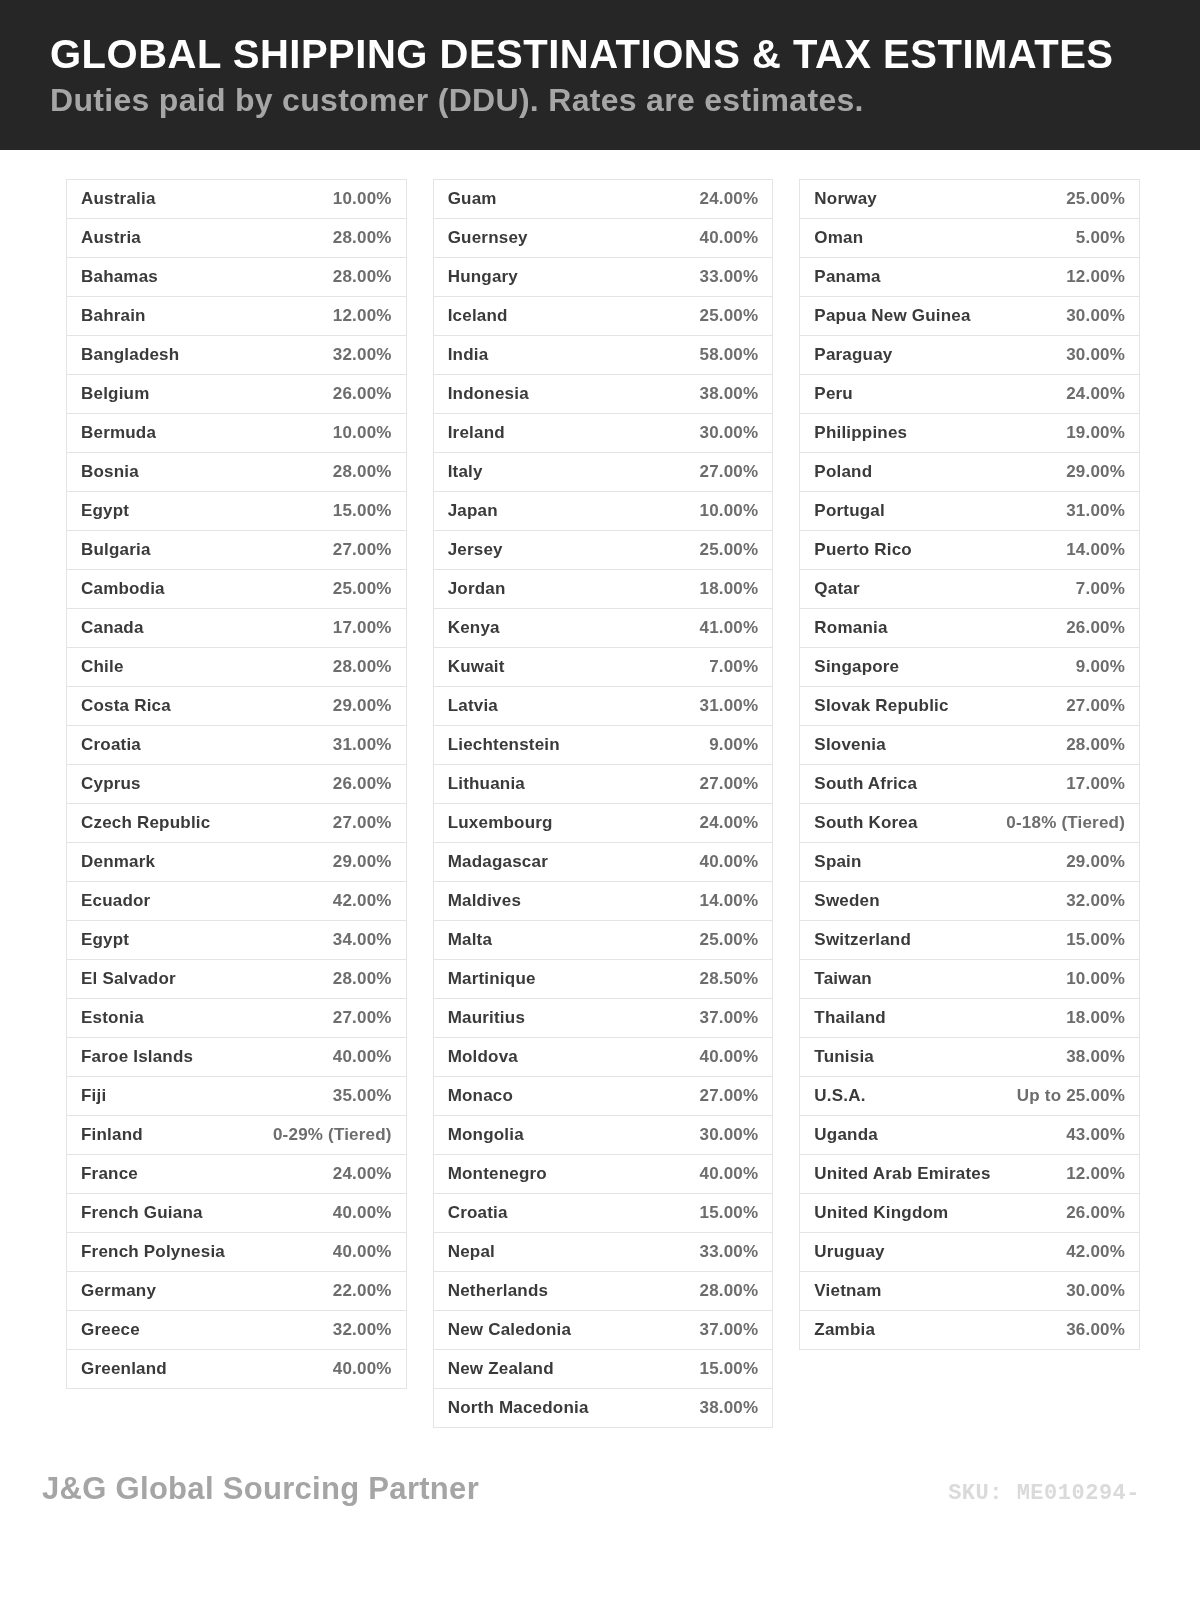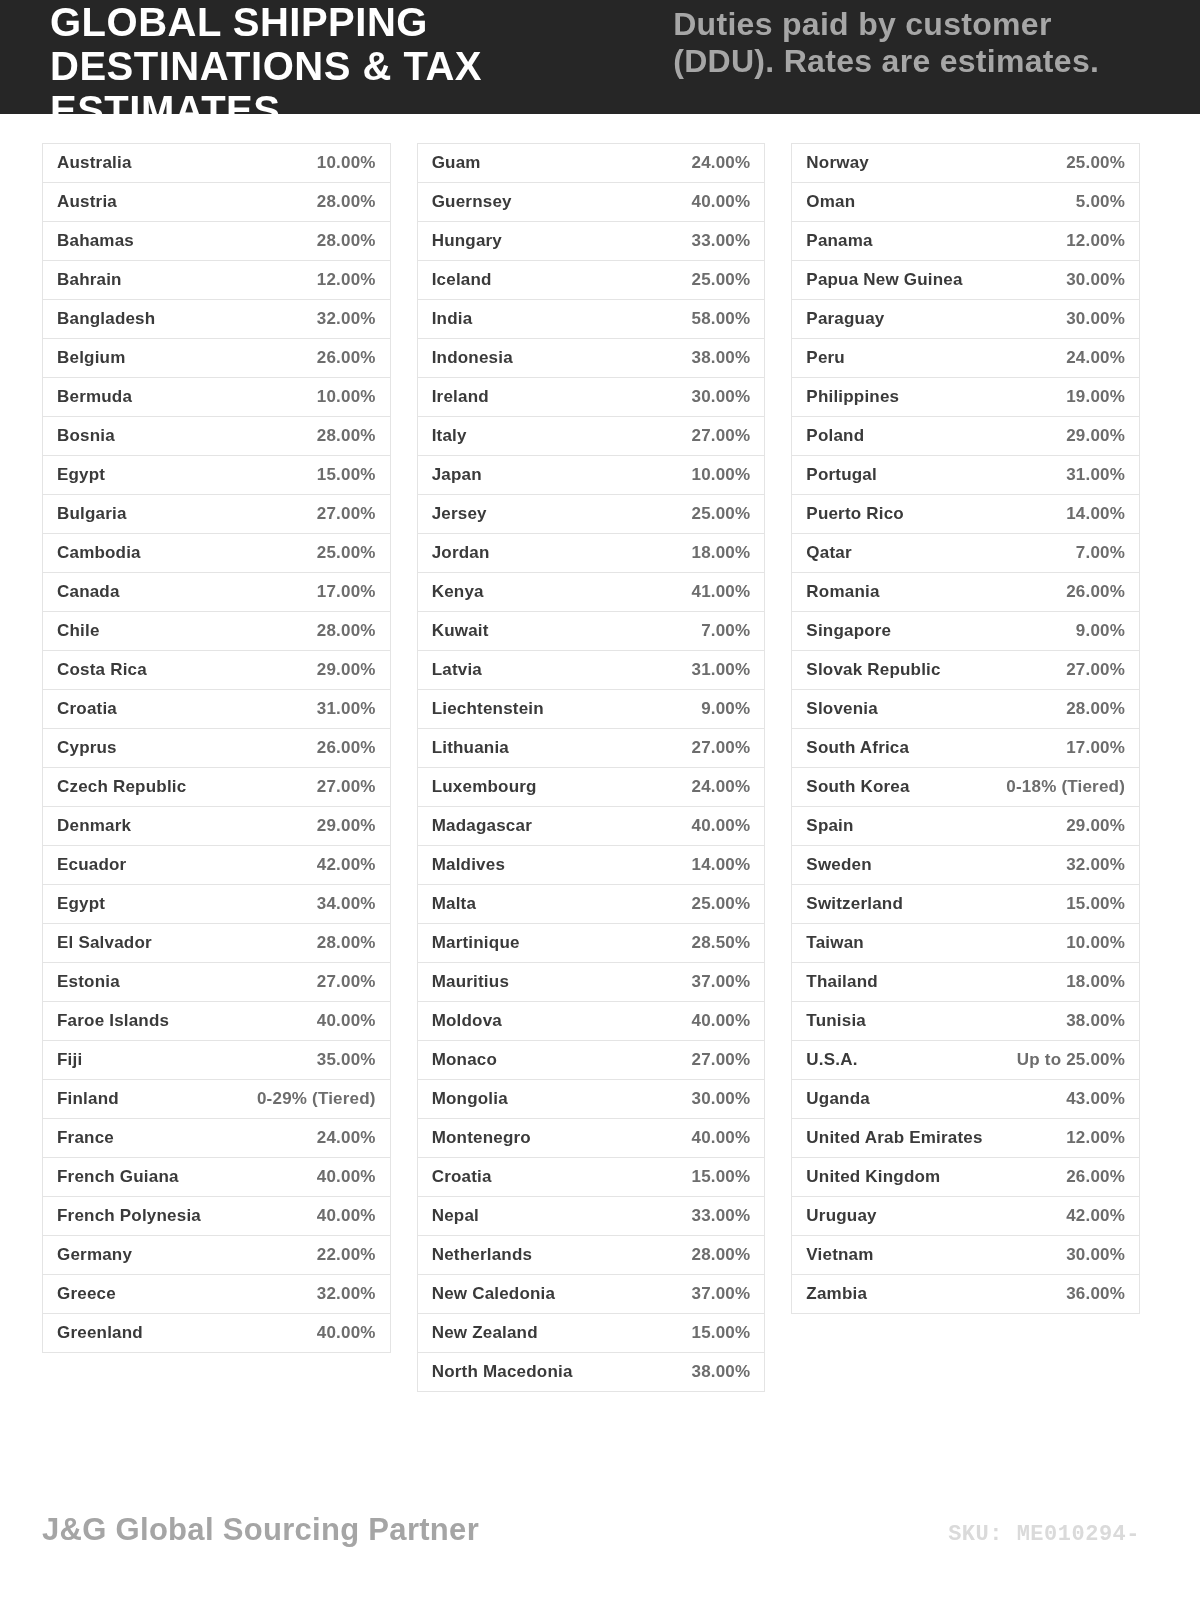--- a/index.html
+++ b/index.html
@@ -5,24 +5,24 @@
   * { box-sizing: border-box; }
   html, body { margin: 0; padding: 0; }
   body {
     width: 1200px;
     height: 1600px;
     background: #ffffff;
     font-family: "Liberation Sans", sans-serif;
     overflow: hidden;
   }
   .hero {
-    height: 114px;
+    height: 150px;
     background: #262626;
     display: flex;
-    flex-direction: row;
+    flex-direction: column;
     justify-content: center;
     padding: 0 50px;
   }
   .hero h1 {
     margin: 0;
     color: #ffffff;
     font-size: 40px;
     font-weight: bold;
     letter-spacing: 0.5px;
     line-height: 1.1;
@@ -31,21 +31,21 @@
     margin: 6px 0 0 0;
     color: #a6a6a6;
     font-size: 32px;
     font-weight: bold;
     letter-spacing: 0.3px;
     line-height: 1.15;
   }
   .table-area {
     display: flex;
     gap: 26px;
-    margin: 29px 60px 0 42px;
+    margin: 29px 60px 0 66px;
     align-items: flex-start;
   }
   .col {
     flex: 1;
     border: 1px solid #e4e4e4;
     border-bottom: 0;
     background: #ffffff;
   }
   .row {
     height: 39px;
@@ -68,21 +68,21 @@
     font-weight: bold;
     color: #6d6d6d;
     letter-spacing: 0.2px;
     white-space: nowrap;
     text-align: right;
   }
   .page-footer {
     display: flex;
     justify-content: space-between;
     align-items: baseline;
-    margin: 120px 60px 0 42px;
+    margin: 43px 60px 0 42px;
   }
   .brand {
     font-size: 31px;
     font-weight: bold;
     color: #a5a5a5;
     letter-spacing: 0.3px;
   }
   .sku {
     font-size: 22px;
     font-weight: bold;

